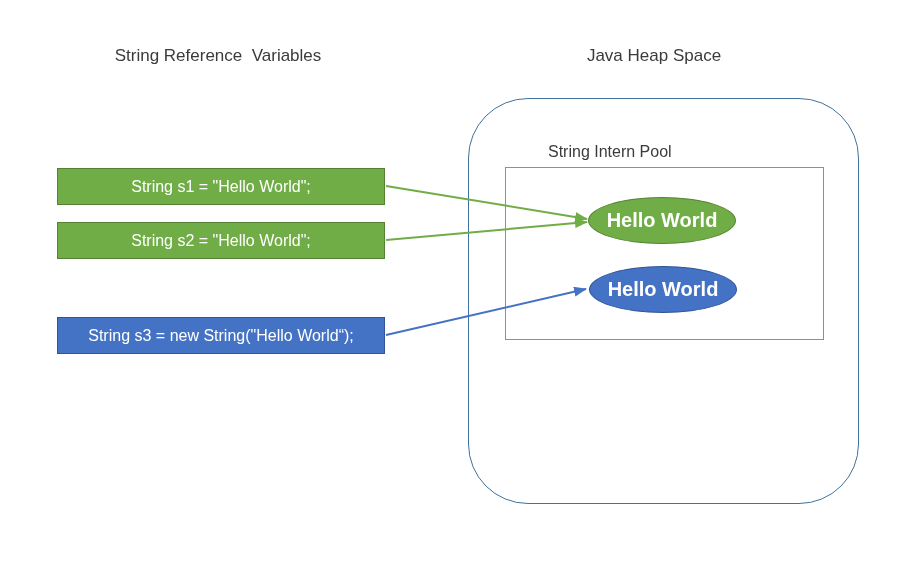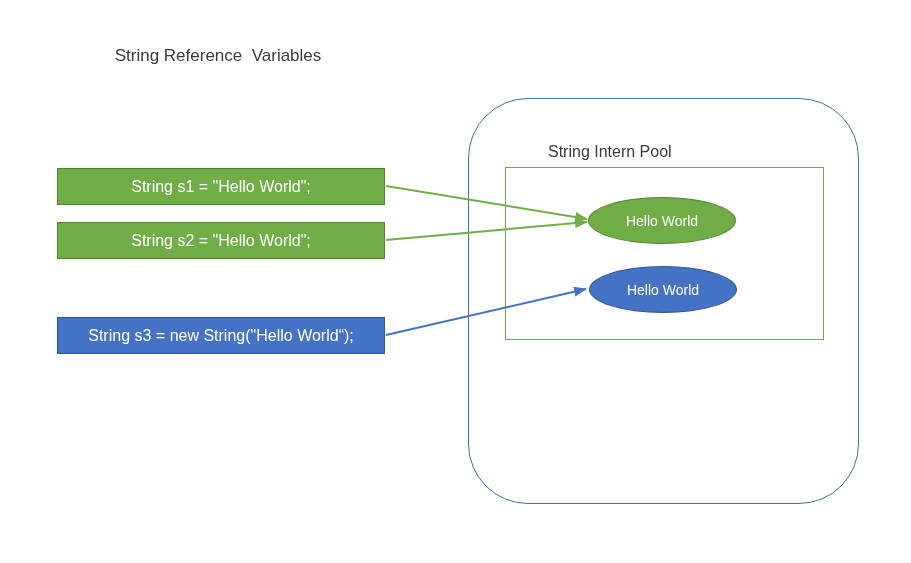--- a/index.html
+++ b/index.html
@@ -78,22 +78,23 @@
 
   .ellipse {
     position: absolute;
     width: 146px;
     height: 45px;
     border-radius: 50%;
     display: flex;
     align-items: center;
     justify-content: center;
     color: var(--box-text, #ffffff);
-    font-size: 14px;
+    font-size: 20px;
     white-space: pre;
+    font-weight: bold;
   }
   .ellipse.green-e {
     left: 588px;
     top: 197px;
     background: var(--green-fill, #70AD47);
     border: 1px solid var(--green-border, #548235);
   }
   .ellipse.blue-e {
     left: 589px;
     top: 266px;
@@ -112,20 +113,21 @@
   #mk-green path { fill: var(--green-fill, #70AD47); }
   #mk-blue path  { fill: var(--blue-fill, #4472C4); }
 </style>
 </head>
 <body>
 
 <div id="stage">
 
   <div class="title" id="title-left">String Reference  Variables</div>
 
+  <div class="title" id="title-right">Java Heap Space</div>
 
   <div class="box green" id="box-s1">String s1 = "Hello World";</div>
 
   <div class="box green" id="box-s2">String s2 = "Hello World";</div>
 
   <div class="box blue" id="box-s3">String s3 = new String("Hello World“);</div>
 
   <div id="heap-rect"></div>
 
   <div id="pool-label">String Intern Pool</div>

